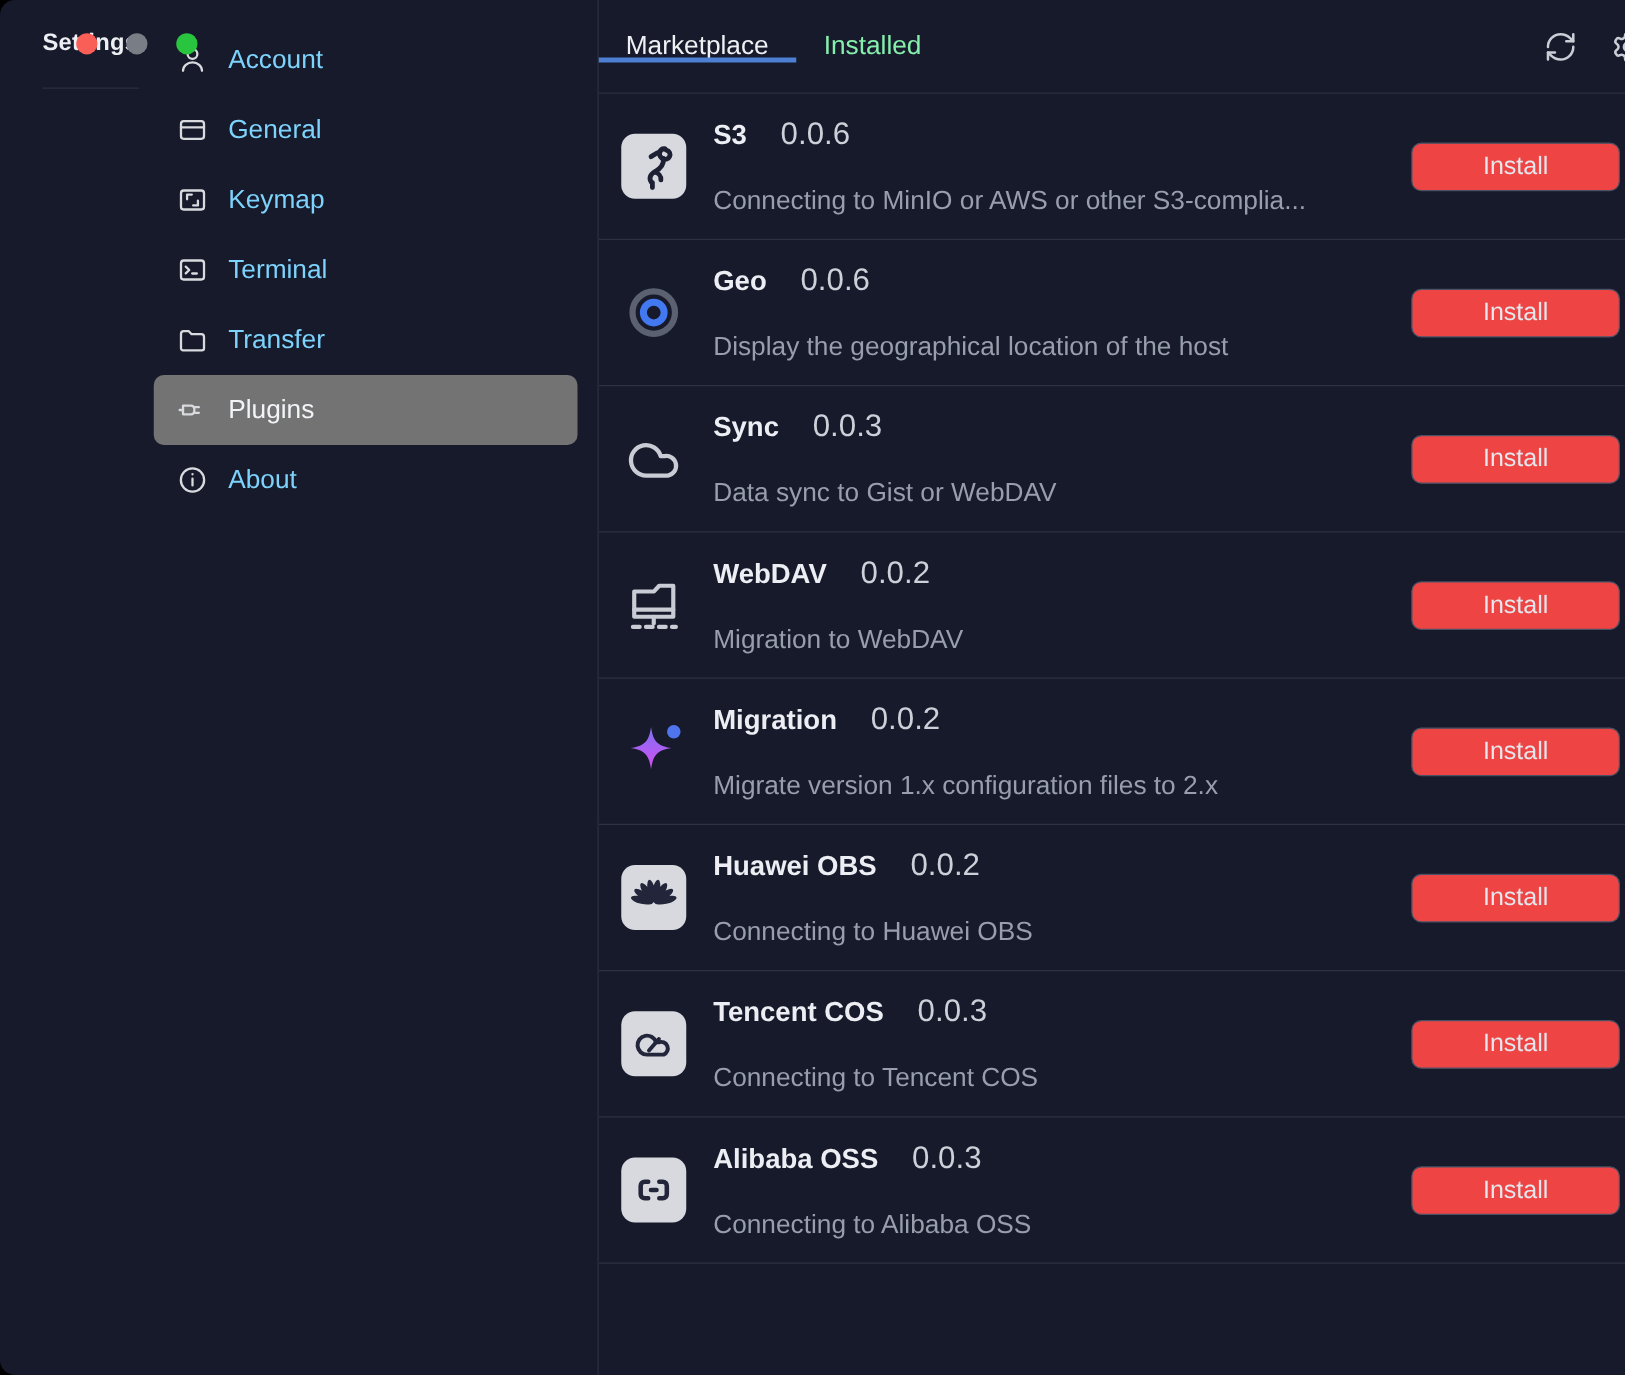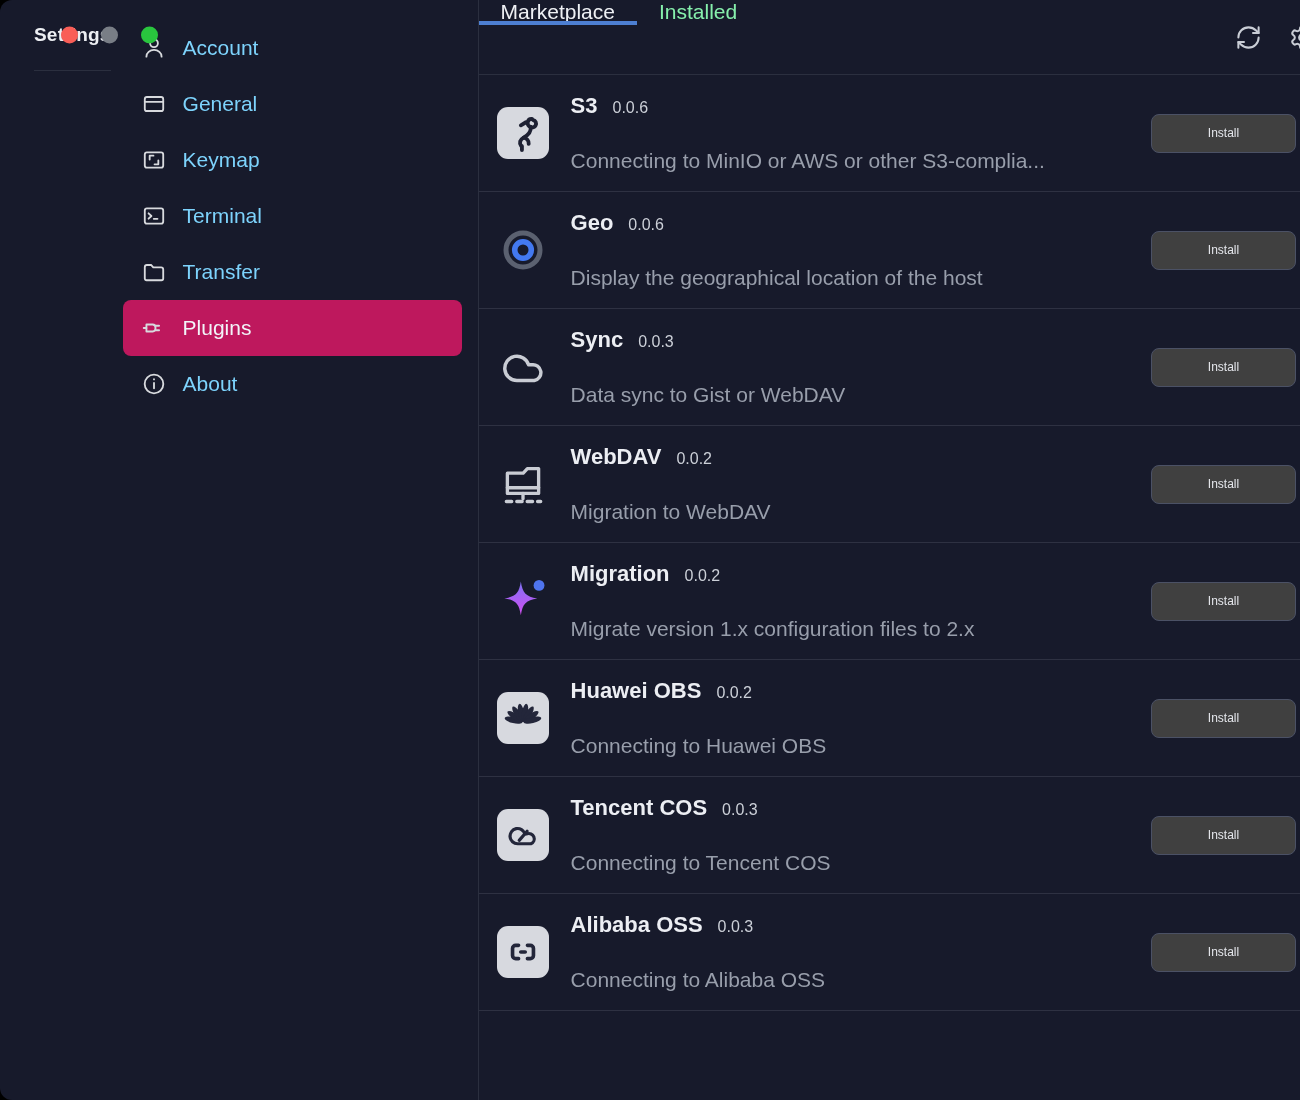--- a/index.html
+++ b/index.html
@@ -18,21 +18,21 @@
   .tl.gray{background:#797e86;}
   .tl.green{background:#29c53e;}
   
   .content{flex:1;display:flex;min-height:0;}
   .sidebar{width:368px;flex:none;border-right:1px solid #2b2f3f;padding-top:20px;
     box-sizing:border-box;}
   .sidebar ul{list-style:none;margin:0;padding:0;}
   .side-item{height:56px;display:flex;align-items:center;gap:16px;
     margin:0 16px 0 12px;padding-left:18px;border-radius:8px;
     font-size:21px;color:#7dd3fc;cursor:pointer;}
-  .side-item.selected{background:#be185d;color:#f2f4f8;}
+  .side-item.selected{background:#737373;color:#f2f4f8;}
   .side-item .icn{width:26px;height:26px;flex:none;display:flex;
     align-items:center;justify-content:center;}
   .side-item svg{display:block;}
   
   .main{flex:1;position:relative;min-width:0;display:flex;flex-direction:column;}
   .tabsbar{height:75px;flex:none;display:flex;align-items:stretch;
     border-bottom:1px solid #2b2f3f;padding-right:18px;box-sizing:border-box;}
   .tab{padding:0 22px;display:flex;align-items:center;font-size:21px;
     color:#86efac;position:relative;cursor:pointer;}
   .tab.active{color:#eef0f4;}
@@ -43,25 +43,25 @@
     justify-content:center;}
   
   .plugin-list{flex:1;overflow:hidden;}
   .plugin-row{height:117px;box-sizing:border-box;display:flex;align-items:center;
     padding:0 38px 0 18px;border-bottom:1px solid #2e3142;}
   .plugin-icon{width:52px;height:52px;flex:none;margin-right:22px;display:flex;
     align-items:center;justify-content:center;}
   .plugin-icon.boxed{background:#d7d9df;border-radius:11px;}
   .plugin-info{flex:1;min-width:0;}
   .plugin-title{font-size:22px;font-weight:700;color:#eceef3;line-height:26px;}
-  .plugin-version{font-weight:400;font-size:16px;color:#ccd0d8;margin-left:15px;}
+  .plugin-version{font-weight:400;font-size:25px;color:#ccd0d8;margin-left:27px;}
   .plugin-desc{margin-top:28px;font-size:21px;color:#989eab;white-space:nowrap;
     overflow:hidden;line-height:24px;}
-  .install-btn{flex:none;width:145px;height:39px;border:1px solid #4b5165;
-    border-radius:8px;background:#404040;color:#e4e6eb;font-size:12px;
+  .install-btn{flex:none;width:167px;height:39px;border:1px solid #4b5165;
+    border-radius:8px;background:#ef4444;color:#e4e6eb;font-size:20px;
     font-family:inherit;cursor:pointer;}
   
   .scrollbar{position:absolute;right:2px;top:85px;width:12px;height:790px;
     border-radius:6px;background:#3b4569;}
 </style>
 </head>
 <body>
 
 <div class="window">
 
@@ -143,21 +143,21 @@
                 <path d="M12 7.6v.2"></path>
               </svg>
             </span>
             <span>About</span>
           </li>
         </ul>
     </aside>
 
     <main class="main">
       <div class="tabsbar">
-        <div id="tabs" style="display:flex;align-items:flex-start;">
+        <div id="tabs" style="display:flex;align-items:center;">
             <div class="tab active">Marketplace</div>
             <div class="tab">Installed</div>
           </div>
         <div class="toolbar">
           <span class="tool">
             <svg width="27" height="27" viewBox="0 0 24 24" fill="none" stroke="#c9cdd5" stroke-width="1.8" stroke-linecap="round" stroke-linejoin="round">
               <path d="M3 12a9 9 0 0 1 9-9 9.75 9.75 0 0 1 6.74 2.74L21 8"></path>
               <path d="M21 3v5h-5"></path>
               <path d="M21 12a9 9 0 0 1-9 9 9.75 9.75 0 0 1-6.74-2.74L3 16"></path>
               <path d="M8 16H3v5"></path>

